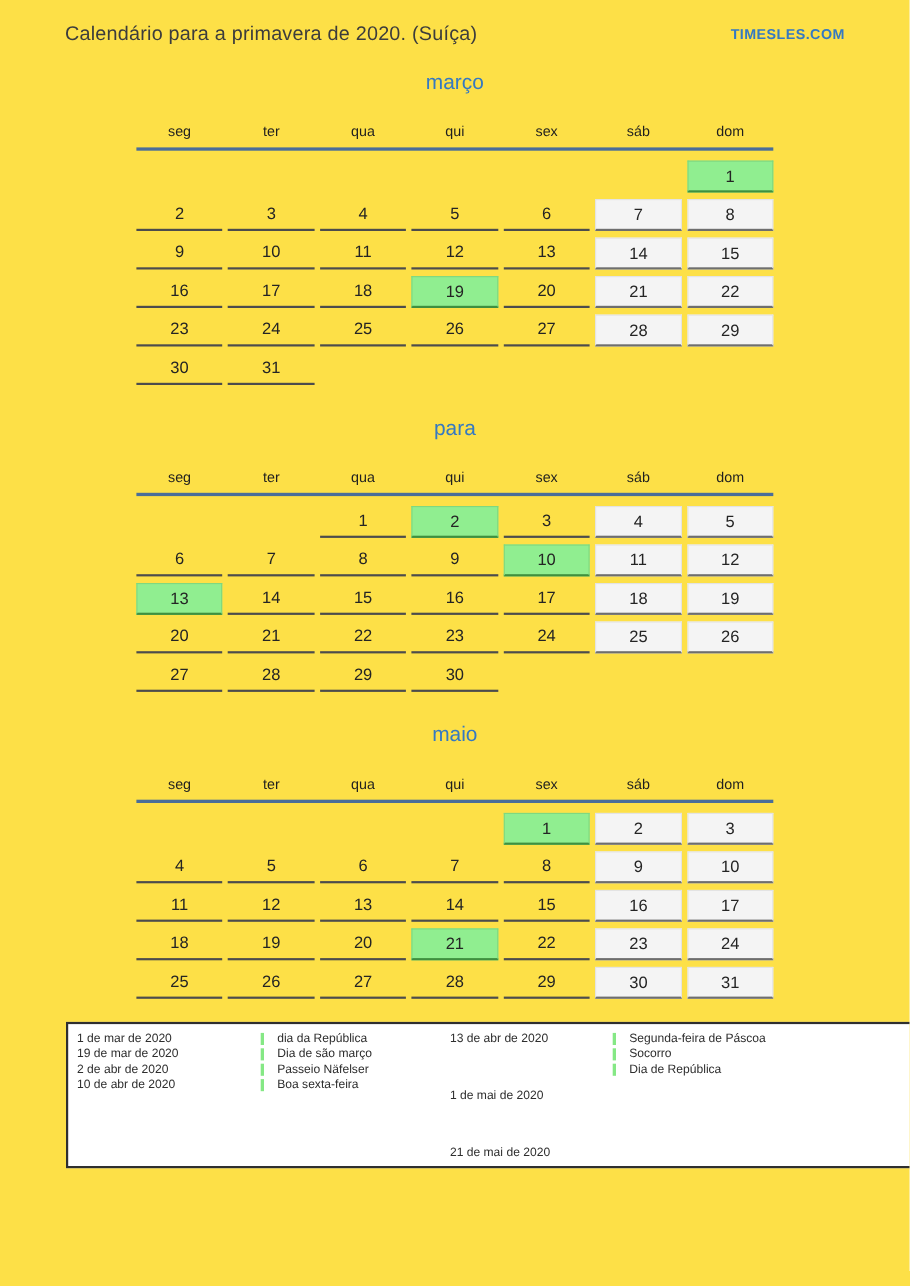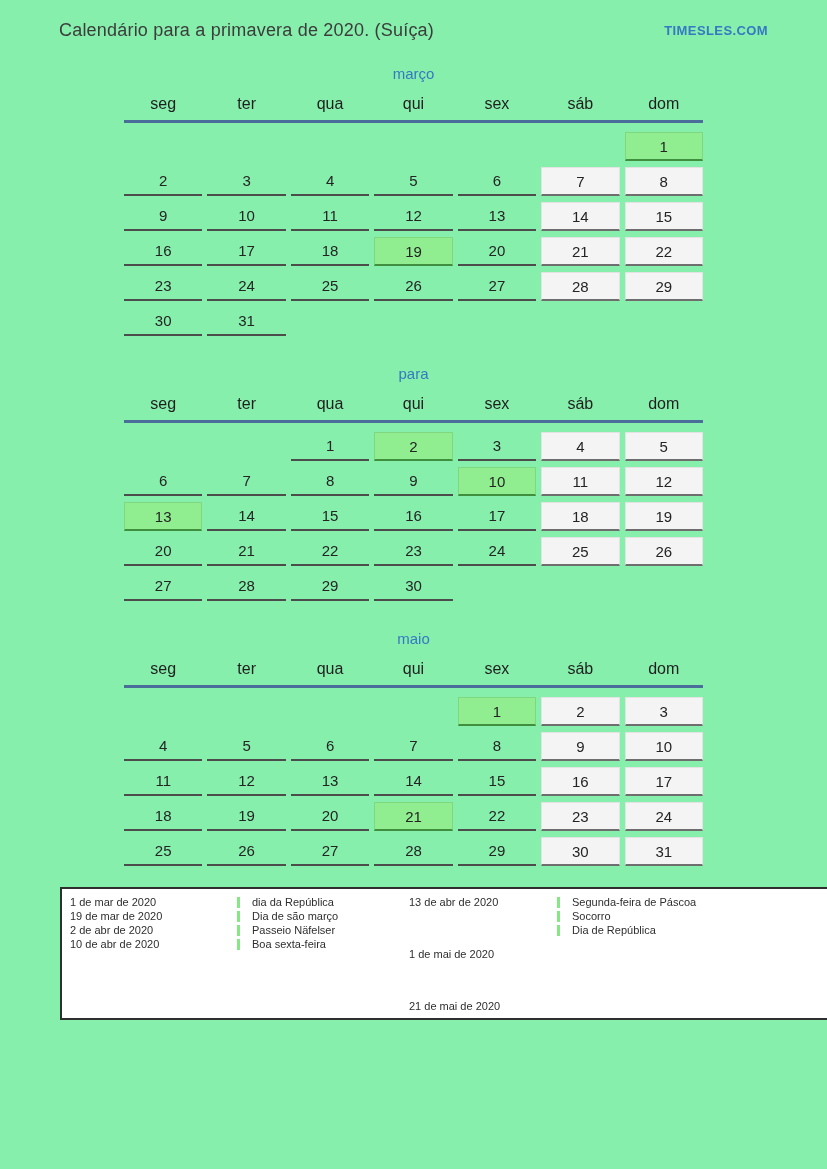--- a/index.html
+++ b/index.html
@@ -1,33 +1,33 @@
 <!DOCTYPE html>
 <html style="--accent: #3579c2; --line: #4a6e99; --green: #90ee90; --greenborder: #3f8f3f; --weekend: #f4f4f4; --cellborder: #4c4c4c; --lgbar: #85e885;"><head>
 <meta charset="utf-8">
 <style>
   html,body { margin:0; padding:0; background:#ffffff; }
   .page {
-    position:relative; width:827px; height:1169px; background:#86efac;
+    position:relative; width:827px; height:1169px; background:#fde047;
     font-family:"Liberation Sans","DejaVu Sans",sans-serif; overflow:hidden;
   }
   
   .topbar { display:flex; justify-content:space-between; align-items:flex-start; padding:20px 59px 0 59px; }
   .page-title { font-size:18px; font-weight:normal; color:#3c3c3c; margin:0; letter-spacing:0.2px; }
   .brand { font-size:13px; font-weight:bold; color:var(--accent,#3579c2); text-decoration:none; margin-top:3px; letter-spacing:0.4px; cursor:pointer; }
 
   
   .month { width:579px; margin-left:124px; }
   .month.m0 { margin-top:24px; }
   .month.m1 { margin-top:29px; }
   .month.m2 { margin-top:29px; }
-  .month-title { text-align:center; font-size:15px; font-weight:normal; color:var(--accent,#3579c2); margin:0 0 13px 0; }
+  .month-title { text-align:center; font-size:19px; font-weight:normal; color:var(--accent,#3579c2); margin:0 0 13px 0; }
   .weekday-row { display:grid; grid-template-columns:repeat(7,1fr); column-gap:5px;
                  border-bottom:3px solid var(--line,#4a6e99); padding-bottom:7px; }
-  .weekday-cell { text-align:center; font-size:16px; color:#1f1f1f; }
+  .weekday-cell { text-align:center; font-size:13px; color:#1f1f1f;margin-top:12px; }
   .weeks { padding-top:9px; display:flex; flex-direction:column; row-gap:6px; }
   .week { display:grid; grid-template-columns:repeat(7,1fr); column-gap:5px; }
   .day { height:29px; box-sizing:border-box; display:flex; align-items:center; justify-content:center;
          font-size:15px; color:#242424; }
   .day.wd  { border-bottom:2px solid var(--cellborder,#4c4c4c); }
   .day.we  { background:var(--weekend,#f4f4f4); border:1px solid #e3e3e3; border-bottom:2px solid #6e6e6e; }
   .day.hol { background:var(--green,#90ee90); border:1px solid #7fd87f; border-bottom:2px solid var(--greenborder,#3f8f3f); }
 
   
   .legend { box-sizing:border-box; width:821px; margin:21px 0 0 60px; border:2px solid #2f2f2f;

